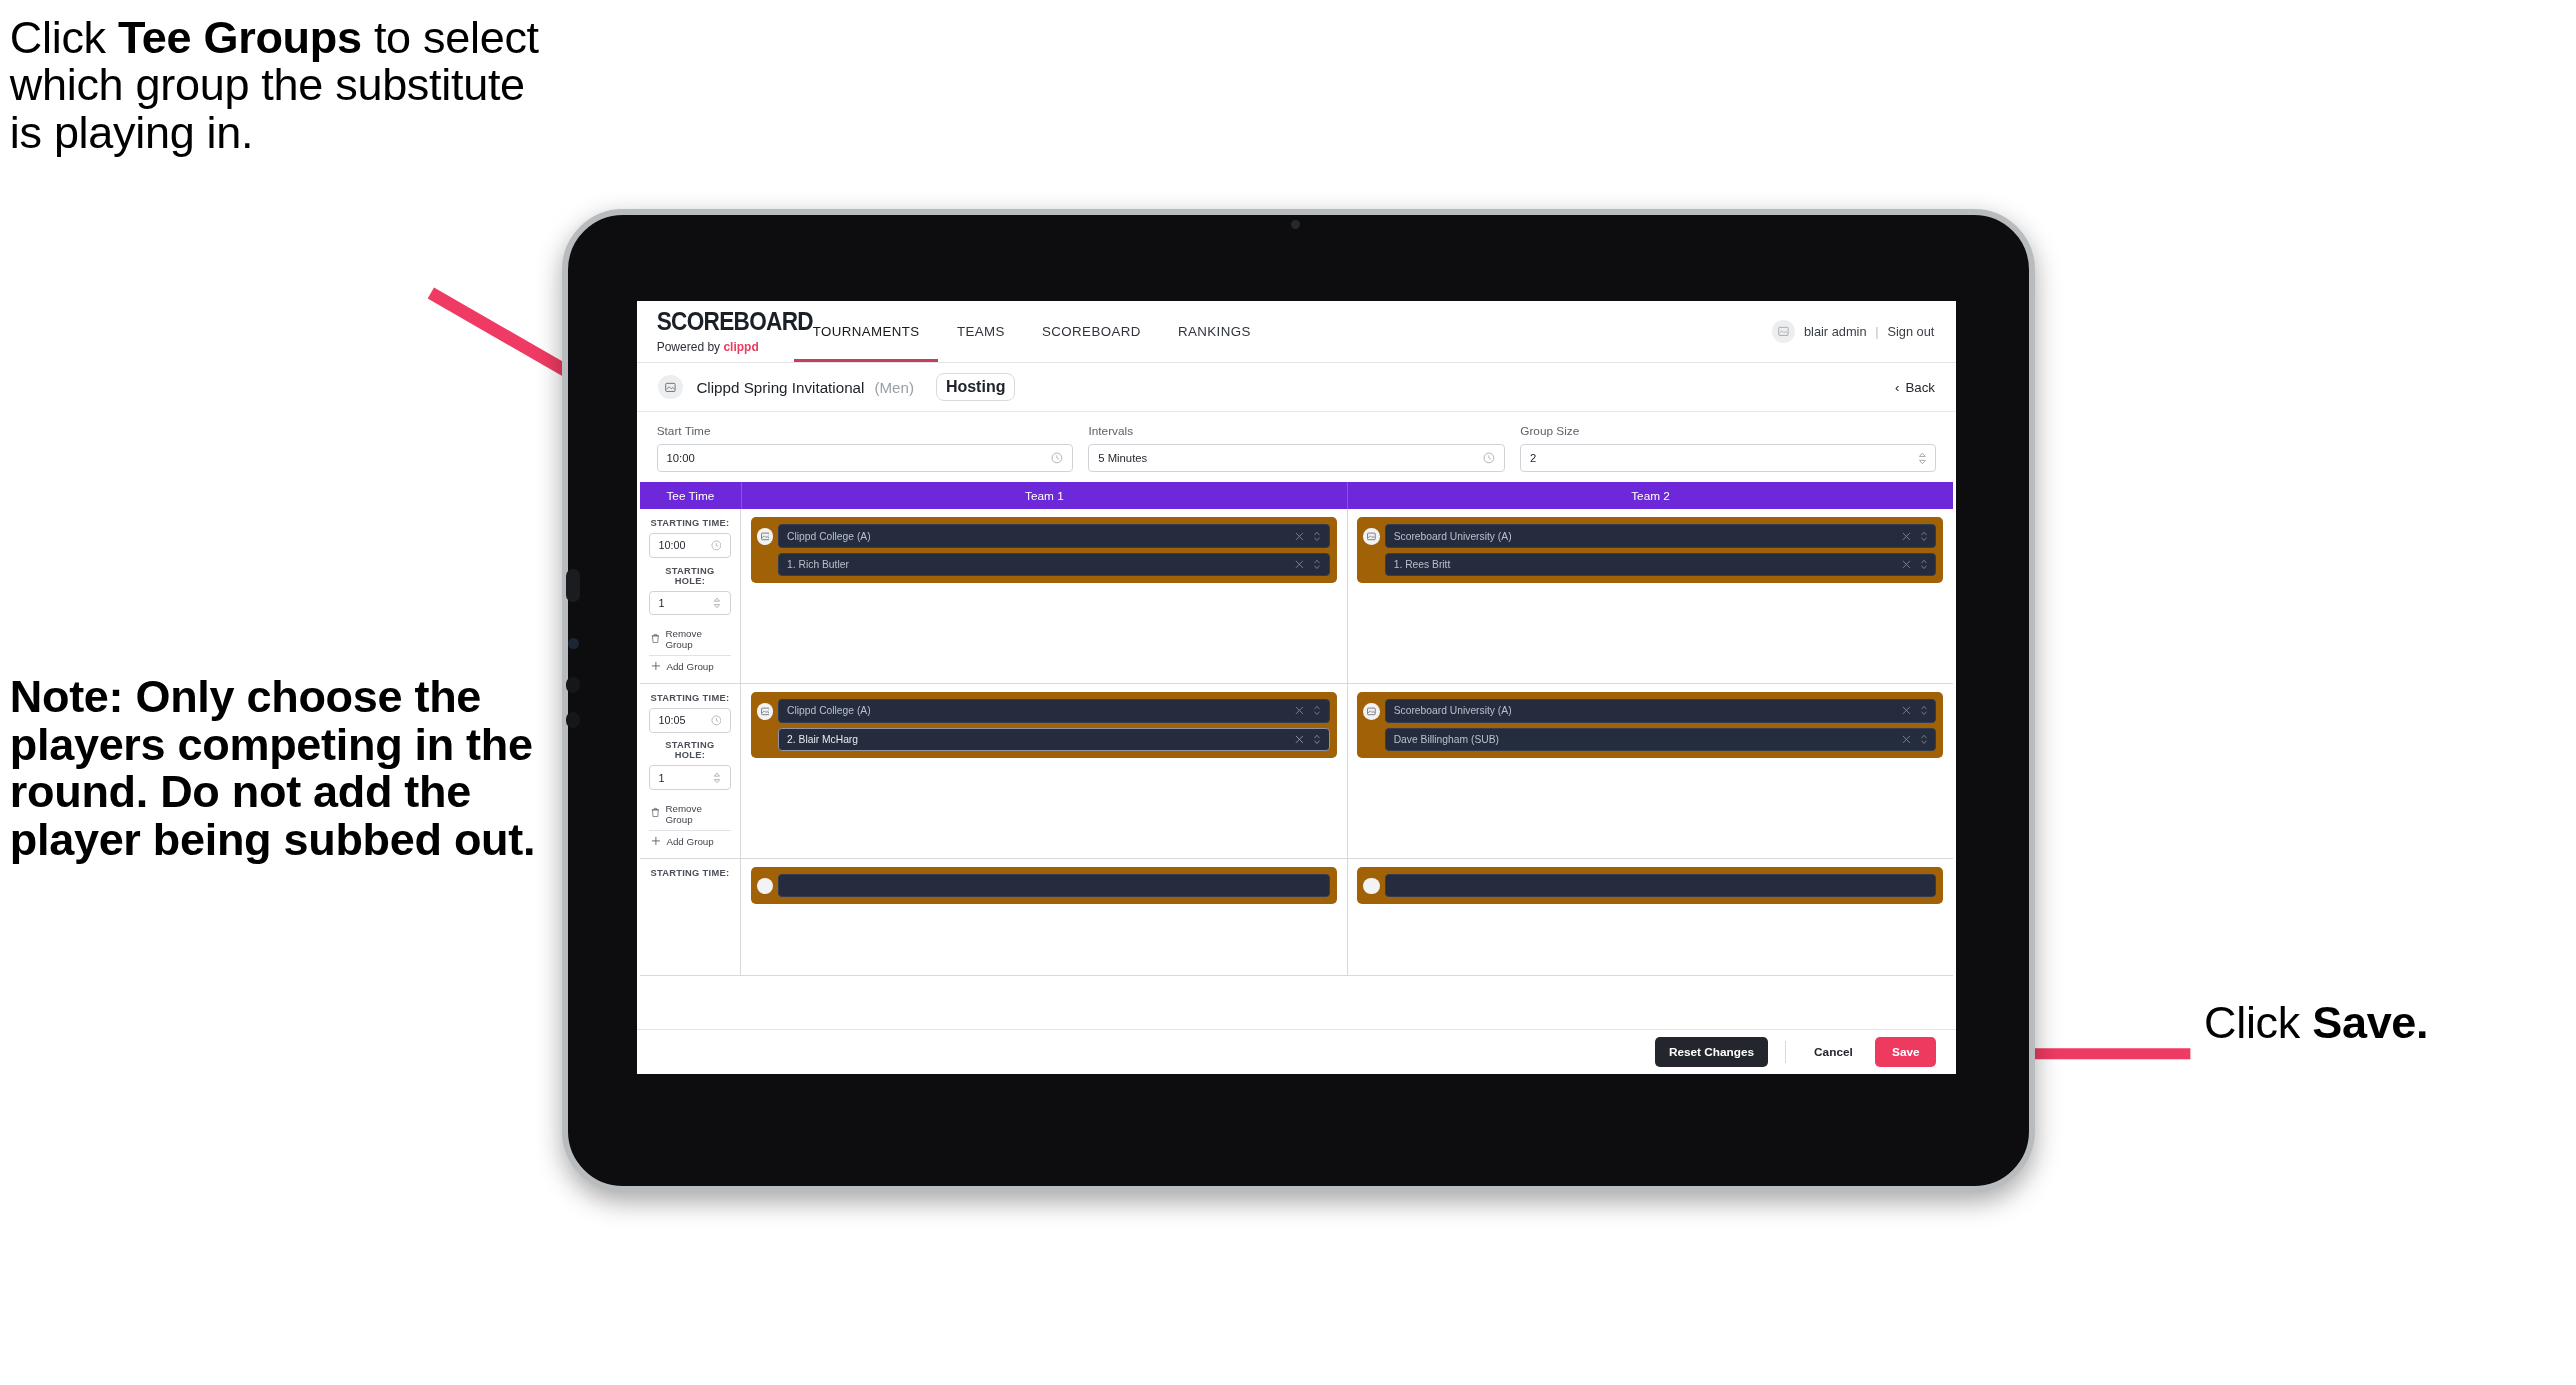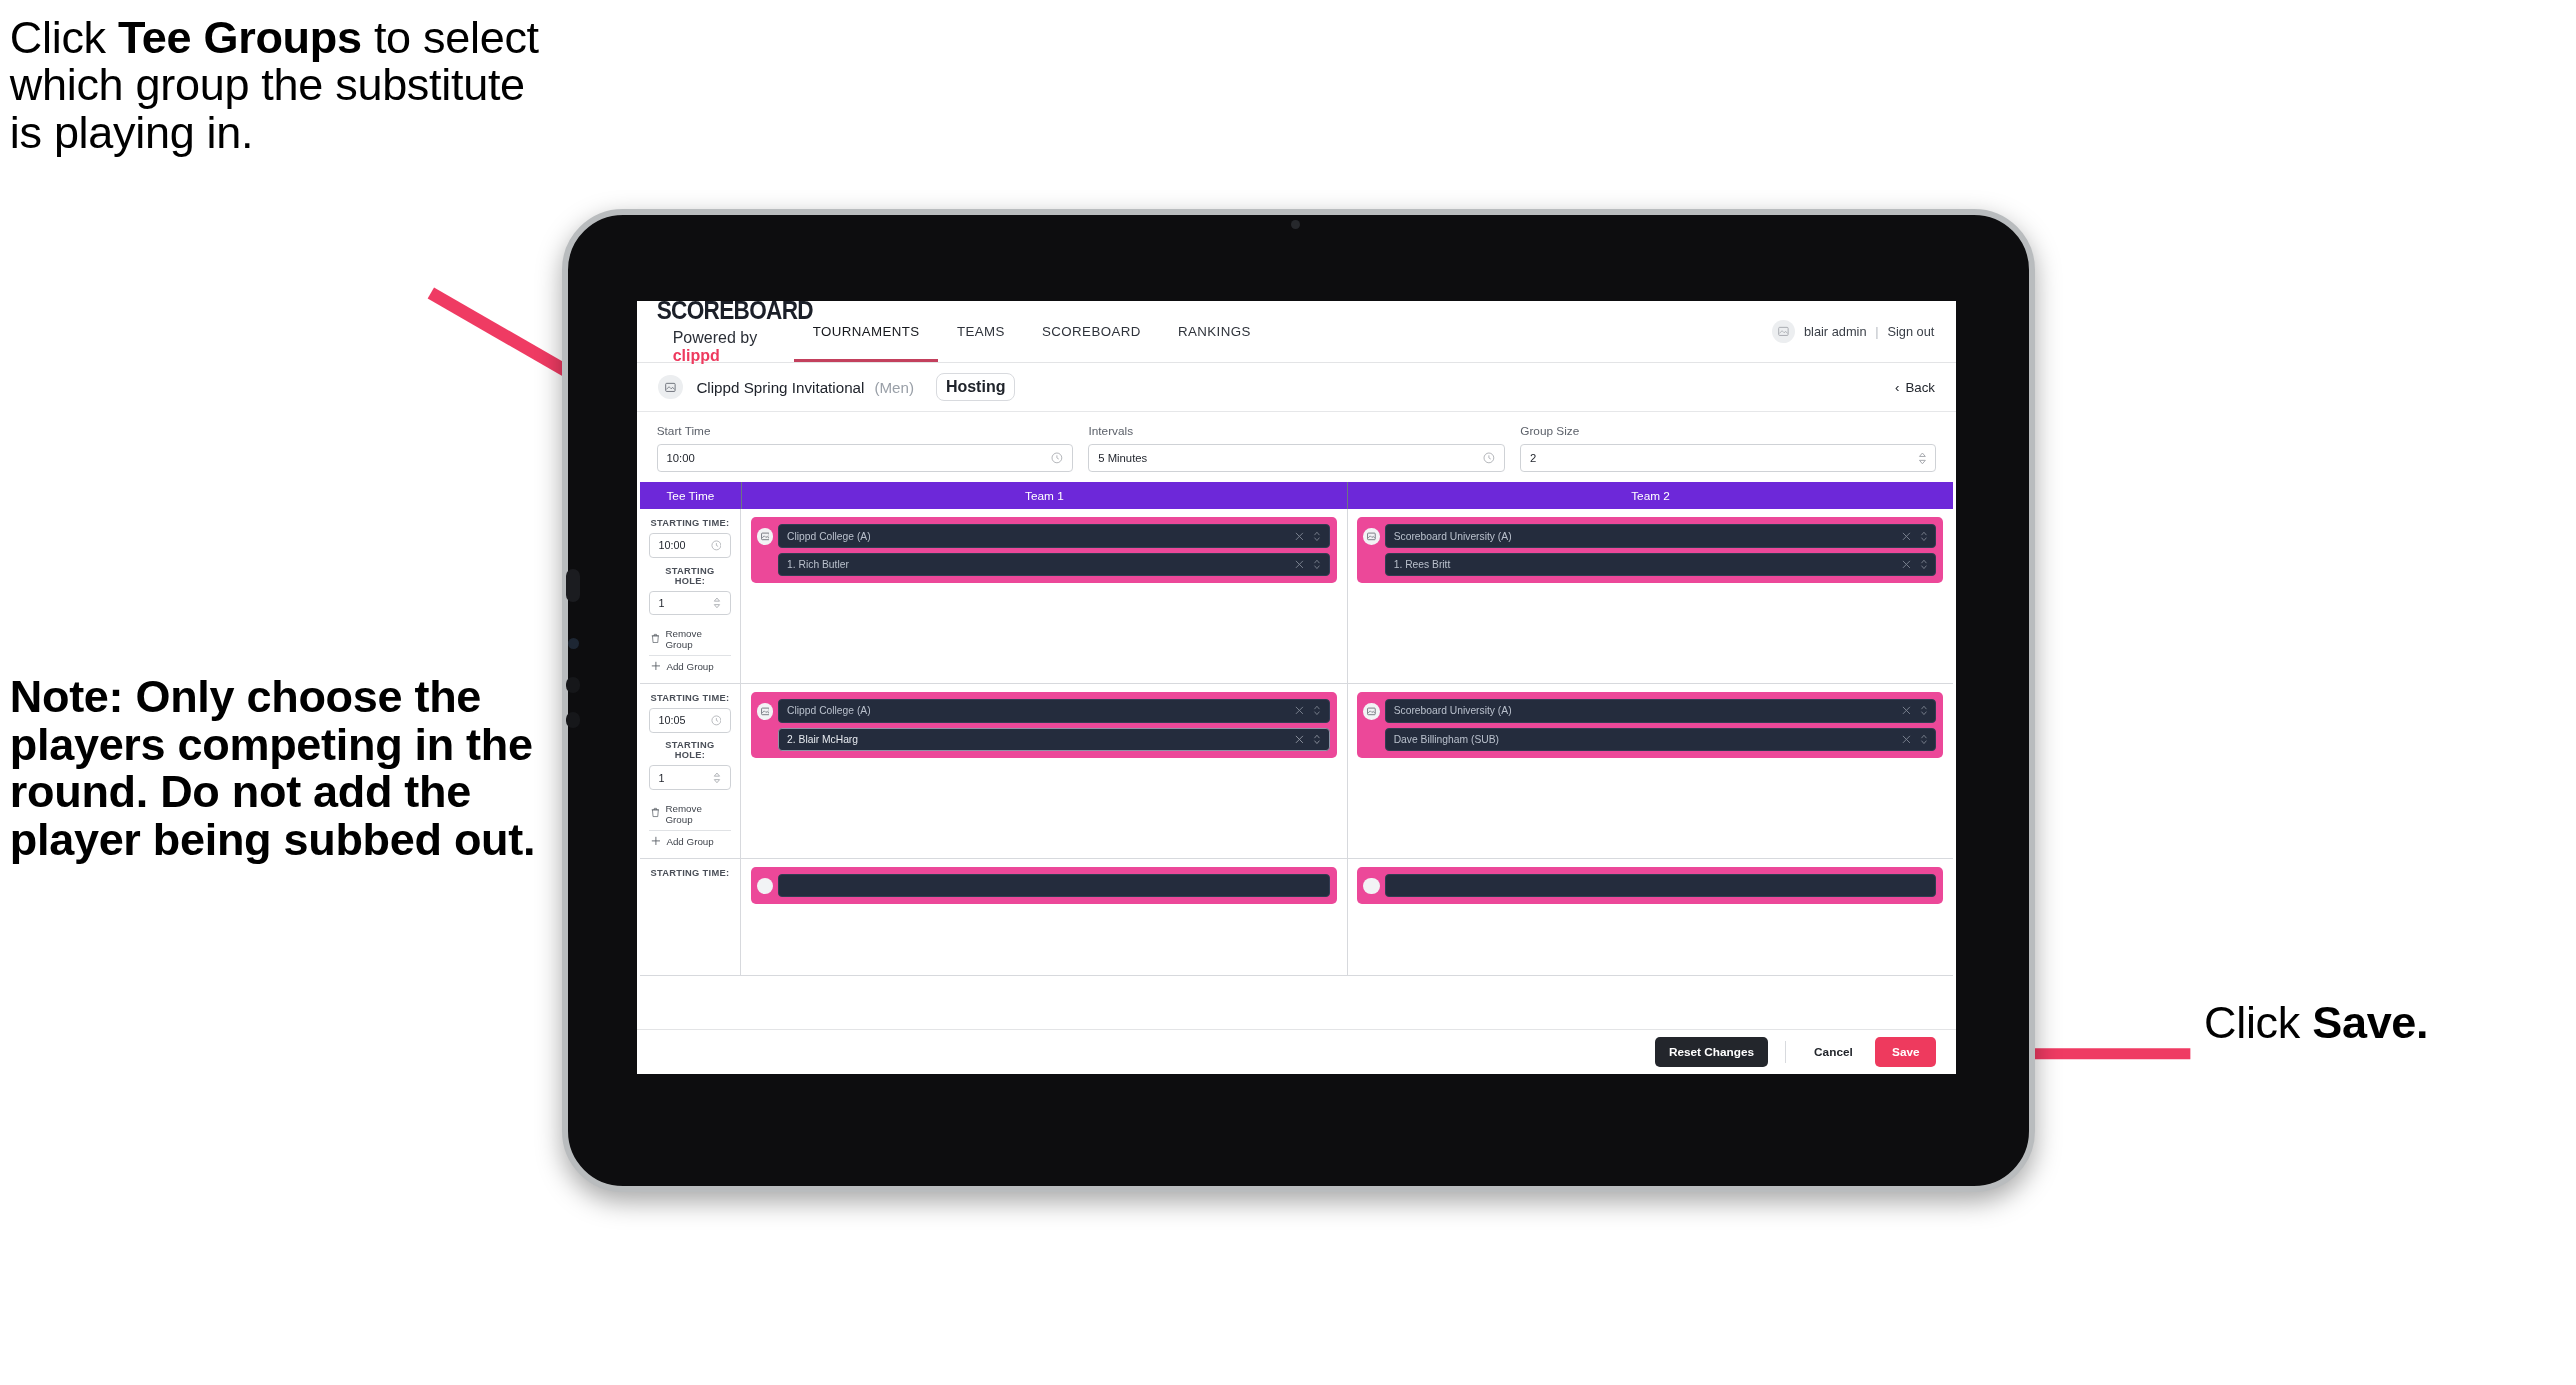--- a/index.html
+++ b/index.html
@@ -41,21 +41,21 @@
     position:absolute;left:637px;top:301px;width:1319px;height:773px;
     background:#ffffff;overflow:hidden;
     font-family:"Liberation Sans", sans-serif;
   }
 
   
   #topnav{height:61px;background:#fff;border-bottom:1px solid #e3e4e6;display:flex;align-items:stretch;}
   #brand{width:157px;display:flex;flex-direction:column;justify-content:center;padding-left:19.7px;box-sizing:border-box;}
   #brand .logo{font-size:22.6px;font-weight:bold;letter-spacing:-0.7px;color:#1b1f28;font-family:"Liberation Sans", sans-serif;
                 transform:scaleY(1.12);transform-origin:left center;}
-  #brand .sub{font-size:16px;color:#2b2f37;margin-top:4.9px;margin-left:16px;}
+  #brand .sub{font-size:12px;color:#2b2f37;margin-top:4.9px;}
   #brand .sub .cl{color:#ee3a5e;font-weight:bold;}
   .navtabs{display:flex;align-items:stretch;}
   .navtab{display:flex;align-items:center;padding:0 18.7px;font-size:13.3px;color:#2f333b;
           letter-spacing:0.4px;position:relative;cursor:pointer;}
   .navtab.active{color:#16181d;}
   .navtab.active:after{content:"";position:absolute;left:0;right:0;bottom:0;height:2.9px;background:#c3405d;}
   #userbox{margin-left:auto;display:flex;align-items:center;gap:8.8px;padding-right:21.6px;font-size:12.8px;color:#3a3f47;}
   .avatar{width:23.6px;height:23.6px;border-radius:50%;background:#eceef0;display:flex;align-items:center;justify-content:center;}
   .avatar svg{opacity:.55;}
   #userbox .sep{color:#b9bdc4;}
@@ -89,21 +89,21 @@
   #tbody{margin:0 2.9px;}
   .trow{display:flex;border-bottom:1px solid #d7d9dd;}
   .trow .teecol{width:101px;box-sizing:border-box;padding:8.8px 8.8px 5.9px 8.8px;border-right:1px solid #d7d9dd;}
   .teecol .cap{font-size:9.3px;font-weight:bold;color:#4a4f58;letter-spacing:0.3px;text-align:center;margin-bottom:4.9px;}
   .teecol .ctl{height:24.6px;font-size:10.8px;margin-bottom:7.9px;}
   .mini{display:flex;align-items:center;gap:5.9px;font-size:9.8px;color:#40454d;padding:4.9px 2px;cursor:pointer;}
   .mini.rg{border-bottom:1px solid #e0e2e5;}
 
   .teamcol{flex:1;padding:7.9px 9.8px;box-sizing:border-box;border-right:1px solid #d7d9dd;min-height:116px;}
   .teamcol.last{border-right:none;}
-  .gcard{background:#ec4899;border-radius:4.9px;padding:6.9px 6.9px 6.9px 27.5px;position:relative;}
+  .gcard{background:#a16207;border-radius:4.9px;padding:6.9px 6.9px 6.9px 27.5px;position:relative;}
   .gcard .gdot{position:absolute;left:5.9px;top:10.8px;width:16.7px;height:16.7px;border-radius:50%;background:#f2f3f5;
                display:flex;align-items:center;justify-content:center;}
   .pill{background:#242c3d;border:1px solid #323c52;border-radius:3.9px;height:21.6px;display:flex;align-items:center;
         padding:0 7.9px;margin-bottom:4.9px;font-size:10.3px;color:#b9c0cc;}
   .pill:last-child{margin-bottom:0;}
   .pill.sel{border-color:#8c94a5;color:#e8ebf0;}
   .pill .pname{flex:1;white-space:nowrap;overflow:hidden;text-overflow:ellipsis;}
   .pill .px{opacity:.55;margin-right:8.8px;display:flex;align-items:center;cursor:pointer;}
   .pill .pc{opacity:.55;display:flex;align-items:center;cursor:pointer;}
 

